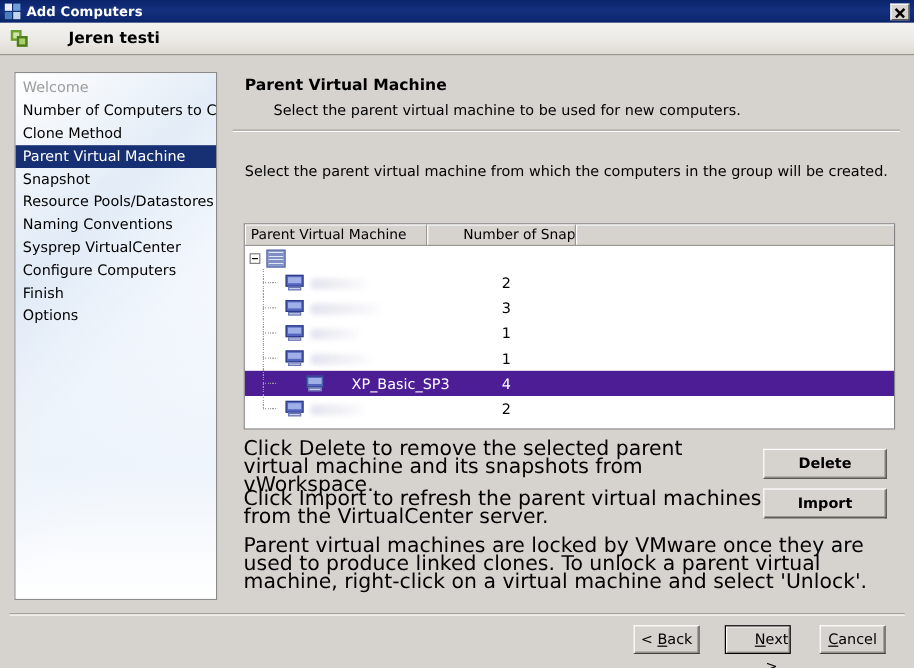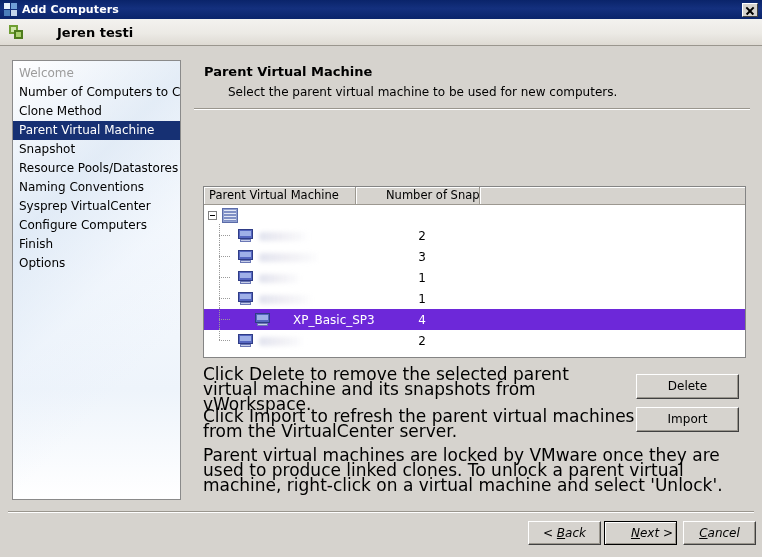--- a/index.html
+++ b/index.html
@@ -261,21 +261,21 @@
         #e2e7f5 0px, #e2e7f5 1px, #7f8fc4 1px, #7f8fc4 3px);
   }
 
   .trow {
     display: flex;
     align-items: center;
     height: 21px;
     position: relative;
     padding-left: 4px;
   }
-  .trow.sel { background: #6d28d9; gap: 17px; }
+  .trow.sel { background: #4c1d95; gap: 17px; }
   .tree-line {
     width: 22px; height: 21px;
     margin-left: 8px;
     position: relative;
     flex: 0 0 auto;
   }
   .tree-line::before {
     content: "";
     position: absolute;
     left: 3px; top: -1px; bottom: 0;
@@ -370,41 +370,41 @@
     text-align: center;
     box-sizing: border-box;
     padding: 0;
     cursor: default;
   }
   .side-btn {
     position: absolute;
     width: 103px;
     height: 25px;
     line-height: 23px;
+    font-weight: bold;
   }
   .btn-delete { left: 444px; top: 320px; }
   .btn-import { left: 444px; top: 353px; }
 
   
   .footer-rule {
     position: absolute;
     left: 8px; top: 511px;
     width: 746px;
     height: 2px;
     border-top: 1px solid #9a968e;
     border-bottom: 1px solid #ffffff;
     box-sizing: border-box;
   }
   .nav-btn {
     position: absolute;
-    width: 73px;
+    width: 55px;
     height: 24px;
     line-height: 22px;
     top: 521px;
-    font-style: italic;
   }
   .btn-back { left: 528px; }
   .btn-next {
     left: 604px;
     border: 1px solid #000000;
     box-shadow: inset 1px 1px 0 #ffffff, inset -1px -1px 0 #9a968e;
     padding-left: 23px;
   }
   .btn-cancel { left: 683px; }
   .acc { text-decoration: underline; }
@@ -452,20 +452,21 @@
       <div class="nav-item">Finish</div>
       <div class="nav-item">Options</div>
     </div>
   </div>
 
   <div class="main">
 
     <div class="page-title">Parent Virtual Machine</div>
     <div class="page-sub">Select the parent virtual machine to be used for new computers.</div>
     <div class="hrule"></div>
+    <div class="intro">Select the parent virtual machine from which the computers in the group will be created.</div>
 
     <div class="table-wrap">
       <div class="thead">
         <div class="th c1">Parent Virtual Machine</div>
         <div class="th c2">Number of Snapshots</div>
         <div class="th c3"></div>
       </div>
 
       <div class="tree-root">
         <span class="expander"></span>

